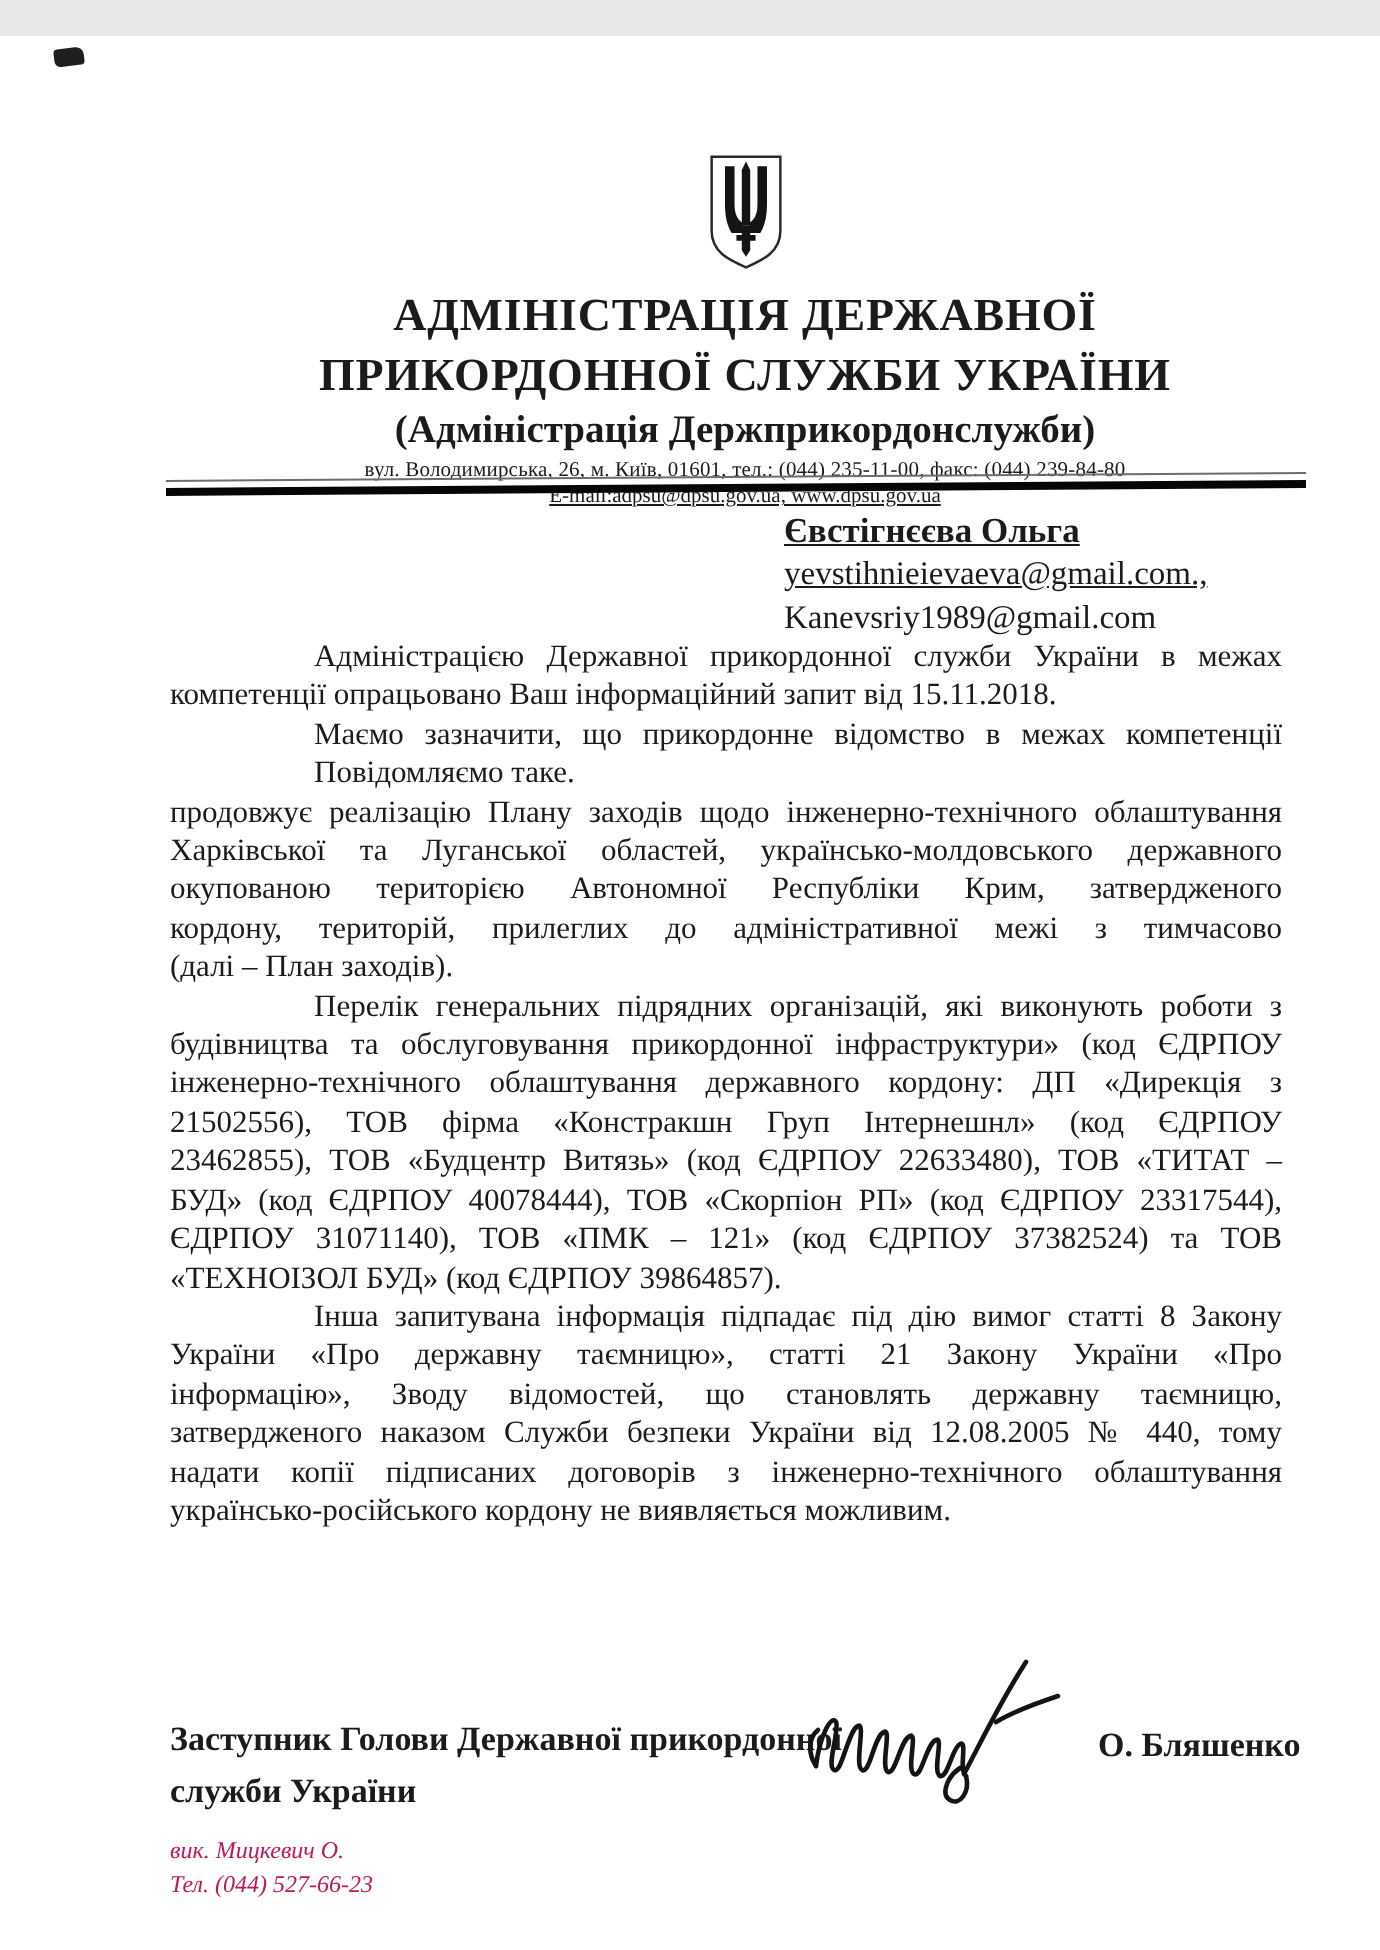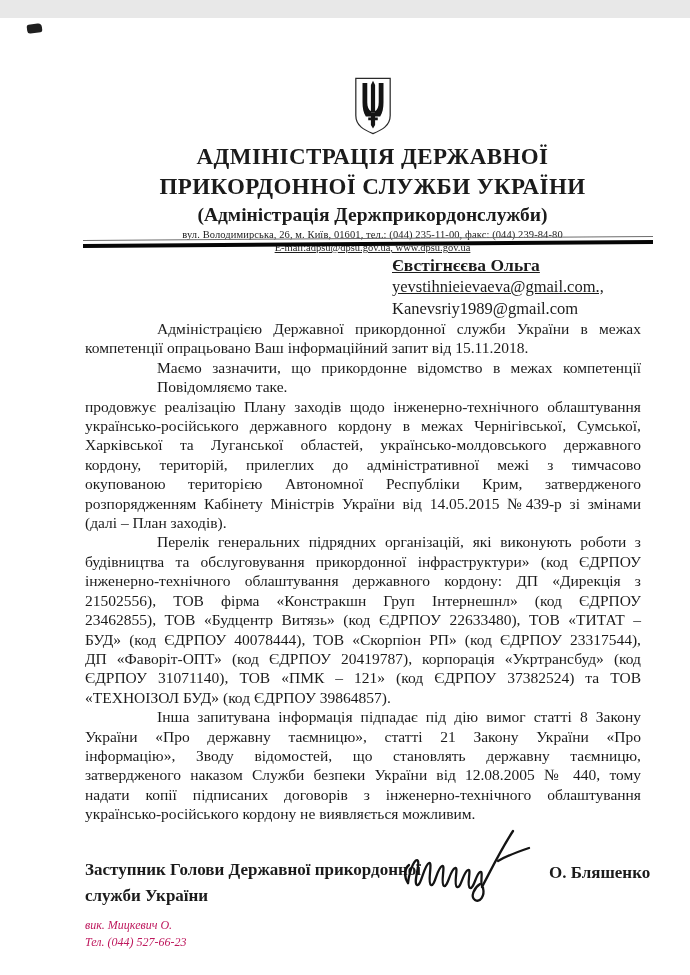--- a/index.html
+++ b/index.html
@@ -71,33 +71,30 @@
     <div class="em1">yevstihnieievaeva@gmail.com.,</div>
     <div class="em2">Kanevsriy1989@gmail.com</div>
   </div>
 
   <div class="bodytext">
       <div class="bline first">Адміністрацією Державної прикордонної служби України в межах</div>
       <div class="bline last">компетенції опрацьовано Ваш інформаційний запит від 15.11.2018.</div>
       <div class="bline first">Маємо зазначити, що прикордонне відомство в межах компетенції</div>
       <div class="bline first last">Повідомляємо таке.</div>
       <div class="bline">продовжує реалізацію Плану заходів щодо інженерно-технічного облаштування</div>
-      <div class="bline">українсько-російського державного кордону в межах Чернігівської, Сумської,</div>
       <div class="bline">Харківської та Луганської областей, українсько-молдовського державного</div>
+      <div class="bline">окупованою територією Автономної Республіки Крим, затвердженого</div>
       <div class="bline">кордону, територій, прилеглих до адміністративної межі з тимчасово</div>
-      <div class="bline">окупованою територією Автономної Республіки Крим, затвердженого</div>
-      <div class="bline">розпорядженням Кабінету Міністрів України від 14.05.2015 №439-р зі змінами</div>
       <div class="bline last">(далі – План заходів).</div>
       <div class="bline first">Перелік генеральних підрядних організацій, які виконують роботи з</div>
       <div class="bline">будівництва та обслуговування прикордонної інфраструктури» (код ЄДРПОУ</div>
       <div class="bline">інженерно-технічного облаштування державного кордону: ДП «Дирекція з</div>
       <div class="bline">21502556), ТОВ фірма «Констракшн Груп Інтернешнл» (код ЄДРПОУ</div>
       <div class="bline">23462855), ТОВ «Будцентр Витязь» (код ЄДРПОУ 22633480), ТОВ «ТИТАТ –</div>
       <div class="bline">БУД» (код ЄДРПОУ 40078444), ТОВ «Скорпіон РП» (код ЄДРПОУ 23317544),</div>
-      <div class="bline">ДП «Фаворіт-ОПТ» (код ЄДРПОУ 20419787), корпорація «Укртрансбуд» (код</div>
       <div class="bline">ЄДРПОУ 31071140), ТОВ «ПМК – 121» (код ЄДРПОУ 37382524) та ТОВ</div>
       <div class="bline last">«ТЕХНОІЗОЛ БУД» (код ЄДРПОУ 39864857).</div>
       <div class="bline first">Інша запитувана інформація підпадає під дію вимог статті 8 Закону</div>
       <div class="bline">України «Про державну таємницю», статті 21 Закону України «Про</div>
       <div class="bline">інформацію», Зводу відомостей, що становлять державну таємницю,</div>
       <div class="bline">затвердженого наказом Служби безпеки України від 12.08.2005 № 440, тому</div>
       <div class="bline">надати копії підписаних договорів з інженерно-технічного облаштування</div>
       <div class="bline last">українсько-російського кордону не виявляється можливим.</div>
     </div>
 

